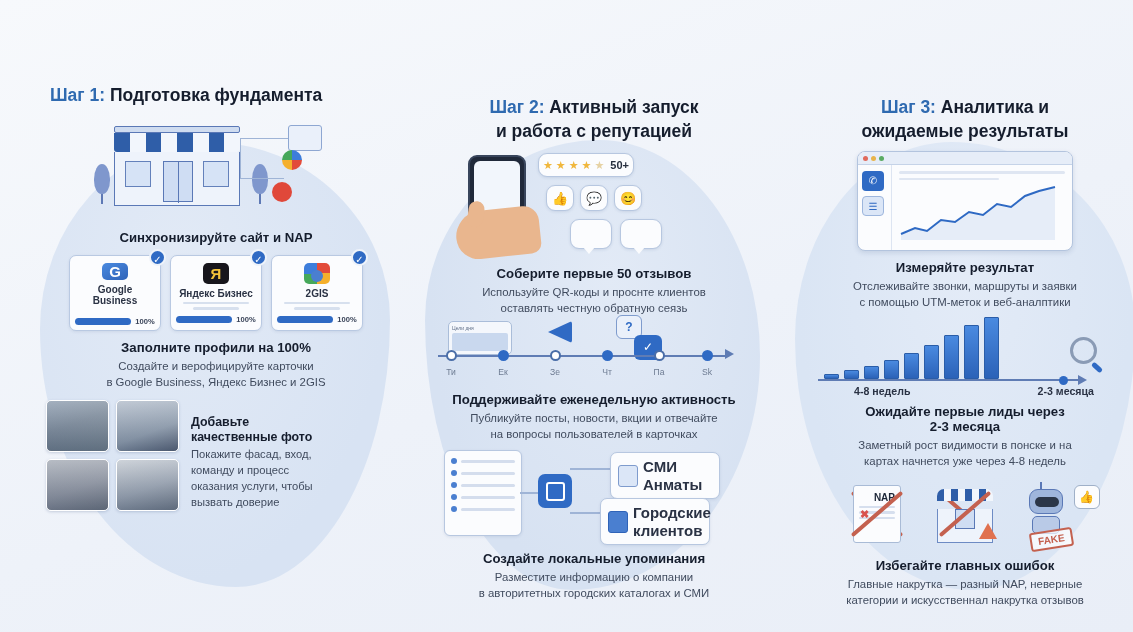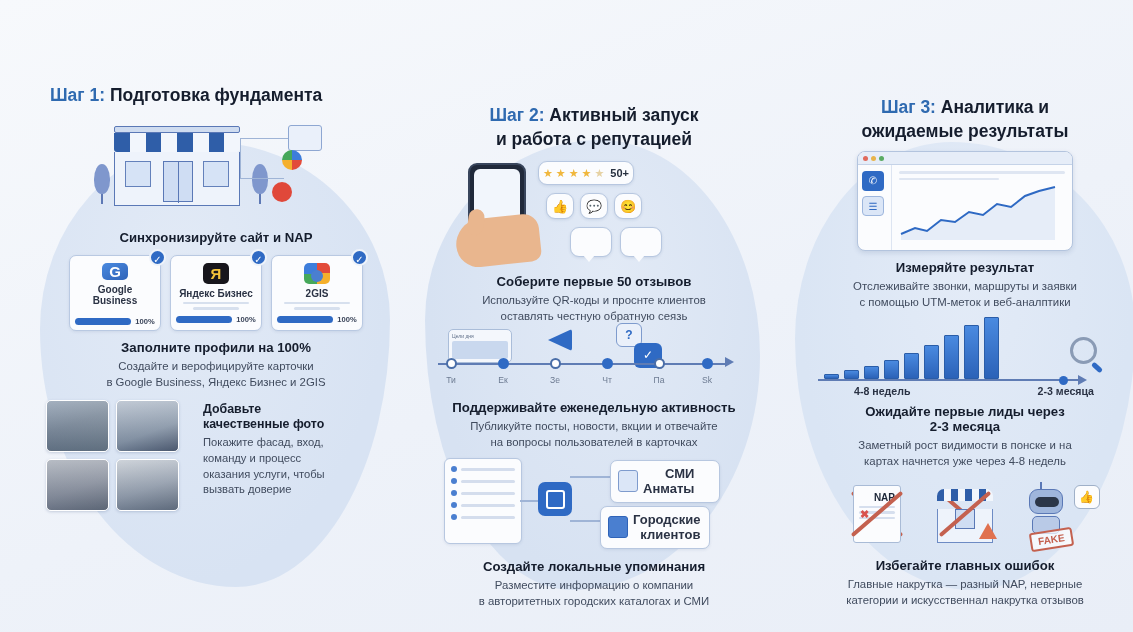--- a/index.html
+++ b/index.html
@@ -34,21 +34,21 @@
     background: radial-gradient(ellipse at 55% 30%, #e2eaf6 0%, #d7e2f2 70%);
   }
   .blob-3 {
     left: 795px; top: 142px; width: 340px; height: 448px;
     border-radius: 46% 54% 48% 52% / 44% 42% 58% 56%;
     background: radial-gradient(ellipse at 50% 30%, #e3ebf7 0%, #dae5f4 70%);
   }
 
   .col { position: absolute; z-index: 2; }
   .col-1 { left: 36px; top: 84px; width: 360px; }
-  .col-2 { left: 420px; top: 96px; width: 348px; margin-top: 8px; }
+  .col-2 { left: 420px; top: 96px; width: 348px; }
   .col-3 { left: 790px; top: 96px; width: 350px; }
 
   .step-head {
     text-align: center; font-size: 17.5px; font-weight: bold;
     line-height: 1.35; color: #151d2d; margin-bottom: 6px;
   }
   .col-1 .step-head { text-align: left; padding-left: 14px; }
   .step-num { color: #2f6ab0; }
 
   .hdr { font-size: 13.2px; font-weight: bold; text-align: center; color: #151d2d; }
@@ -97,21 +97,21 @@
   .logo-2 { background: conic-gradient(#e24b3a 0 25%, #f5b02c 25% 50%, #46a85a 50% 75%, #3d7ddb 75% 100%); position: relative; }
   .logo-2:after { content:""; position:absolute; left:7px; top:7px; width:12px; height:12px; border-radius:50%; background:#4a7fd0; }
   .pname { font-size: 10px; font-weight: bold; margin-top: 4px; color: #2a3244; text-align: center; }
   .gline { width: 66px; height: 2.6px; background: #d7e0ee; border-radius: 2px; margin-top: 3px; }
   .gline.short { width: 46px; }
   .prow { display: flex; align-items: center; gap: 4px; margin-top: 5px; }
   .pbar { width: 56px; height: 7px; border-radius: 4px; background: #2f6ac4; }
   .ppct { font-size: 7.6px; font-weight: bold; color: #3a4459; }
 
   
-  .photos-wrap { display: flex; gap: 24px; margin-top: 10px; padding-left: 10px; align-items: flex-start; }
+  .photos-wrap { display: flex; gap: 12px; margin-top: 10px; padding-left: 10px; align-items: flex-end; }
   .photo-grid { display: grid; grid-template-columns: repeat(2, 63px); gap: 7px; }
   .ph { width: 63px; height: 52px; border-radius: 5px; border: 1.6px solid #ffffff; box-shadow: 0 1px 3px rgba(40,70,120,.22); overflow: hidden; position: relative; }
   .ph1 { background: linear-gradient(160deg,#9fadbd 0%,#7d8b9b 45%,#60707f 100%); }
   .ph2 { background: linear-gradient(160deg,#c3ccd8 0%,#8f9dae 60%,#46536a 100%); }
   .ph3 { background: linear-gradient(160deg,#b7bcc4 0%,#8d93a0 55%,#5c6574 100%); }
   .ph4 { background: linear-gradient(160deg,#d3d8de 0%,#9aa4b2 55%,#5e6a7b 100%); }
   .ph:after { content:""; position:absolute; inset:0; background: linear-gradient(200deg, rgba(255,255,255,.18), rgba(20,40,70,.18)); }
   .photo-text { width: 140px; padding-top: 2px; }
   .photo-text .hdr { text-align: left; font-size: 12.4px; line-height: 1.2; }
   .photo-text .sub { text-align: left; font-size: 11.2px; margin-top: 3px; }
@@ -169,21 +169,21 @@
   .hubico:before { content:""; width:15px; height:15px; border:2px solid #fff; border-radius:3px; }
   .chip {
     position: absolute; background: #fbfcfe; border: 1.4px solid #b7c7e0; border-radius: 7px;
     display: flex; align-items: center; gap: 5px; padding: 5px 7px;
     box-shadow: 0 1px 3px rgba(40,70,120,.10);
   }
   .chip-1 { left: 190px; top: 2px; width: 110px; }
   .chip-2 { left: 180px; top: 48px; width: 110px; }
   .chip-ico { width: 20px; height: 22px; border-radius: 3px; background: #dbe6f7; border: 1.3px solid #7e9bcd; flex: none; position: relative; }
   .chip-ico.book { background: #4a7fd0; border-color: #2f63b8; }
-  .chip-txt { font-size: 13px; font-weight: bold; color: #2a3244; line-height: 1.18; text-align: right; }
+  .chip-txt { font-size: 15px; font-weight: bold; color: #2a3244; line-height: 1.18; }
   .link { position: absolute; height: 1.6px; background: #9fb4d6; }
 
   
   .dash {
     margin: 8px auto 0; width: 216px; height: 100px; background: #fbfcfe;
     border: 1.5px solid #b3c4de; border-radius: 8px; overflow: hidden;
     box-shadow: 0 2px 5px rgba(40,70,120,.14);
   }
   .dash-bar { height: 13px; background: #e6edf8; border-bottom: 1px solid #c5d3e8; display: flex; align-items: center; padding-left: 5px; gap: 3px; }
   .dot-r, .dot-y, .dot-g { width: 5px; height: 5px; border-radius: 50%; }

